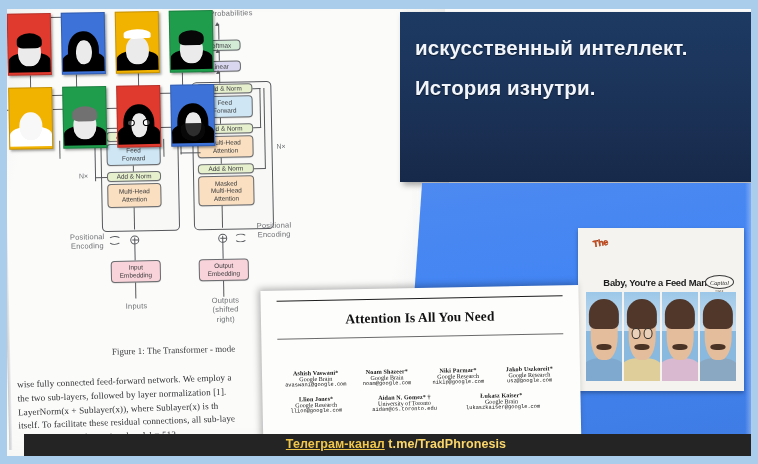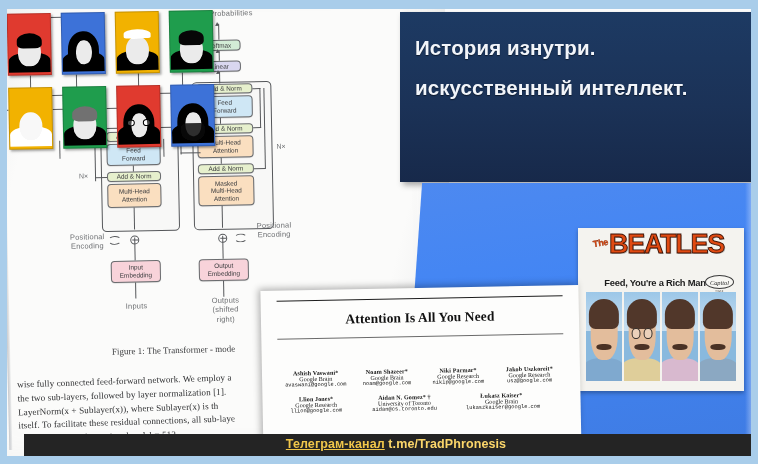--- a/index.html
+++ b/index.html
@@ -469,32 +469,31 @@
       <div class="face">
         <div class="body"></div>
           <div class="longhair"></div>
           <div class="beard"></div>
       </div>
     </div>
   </div>
 
   <div class="titlecard">
     <div class="tl">
+      <div>искусственный интеллект.</div>
       <div>История изнутри.</div>
-      <div>искусственный интеллект.</div>
     </div>
   </div>
 
   <div class="bluepanel"></div>
 
   <div class="sleeve">
     <div class="inner">
       <div class="bt-the">The</div>
-      <div class="bt-beatles">BEATLES</div>
-      <div class="bt-sub">Feed, You're a Rich Man</div>
+      <div class="bt-sub">Baby, You're a Feed Man</div>
       <div class="capitol">
         <div class="oval">
             <span>Capitol</span>
           </div>
         <div class="rec">5964</div>
       </div>
       <div class="faces4">
         <div class="f4 a">
           <div class="sky"></div>
             <div class="fbody"></div>

